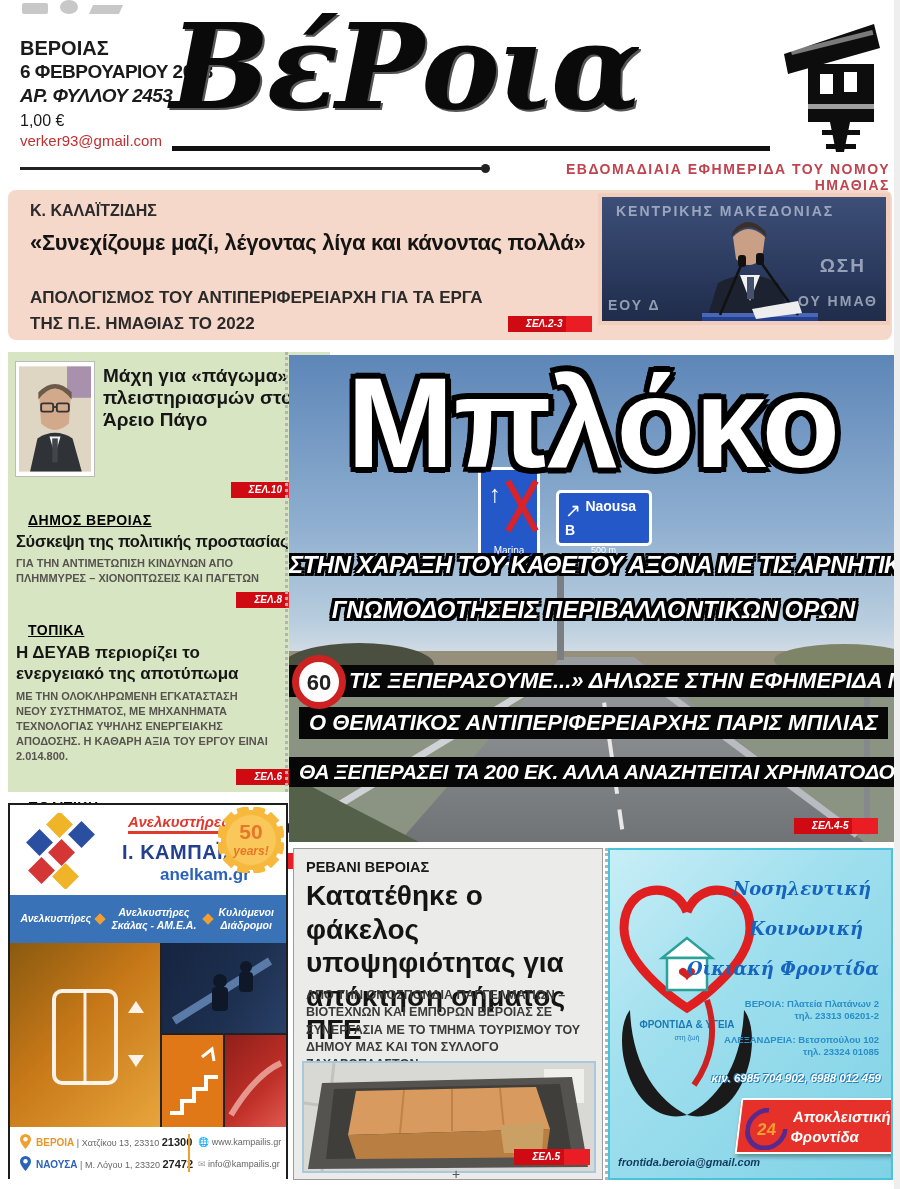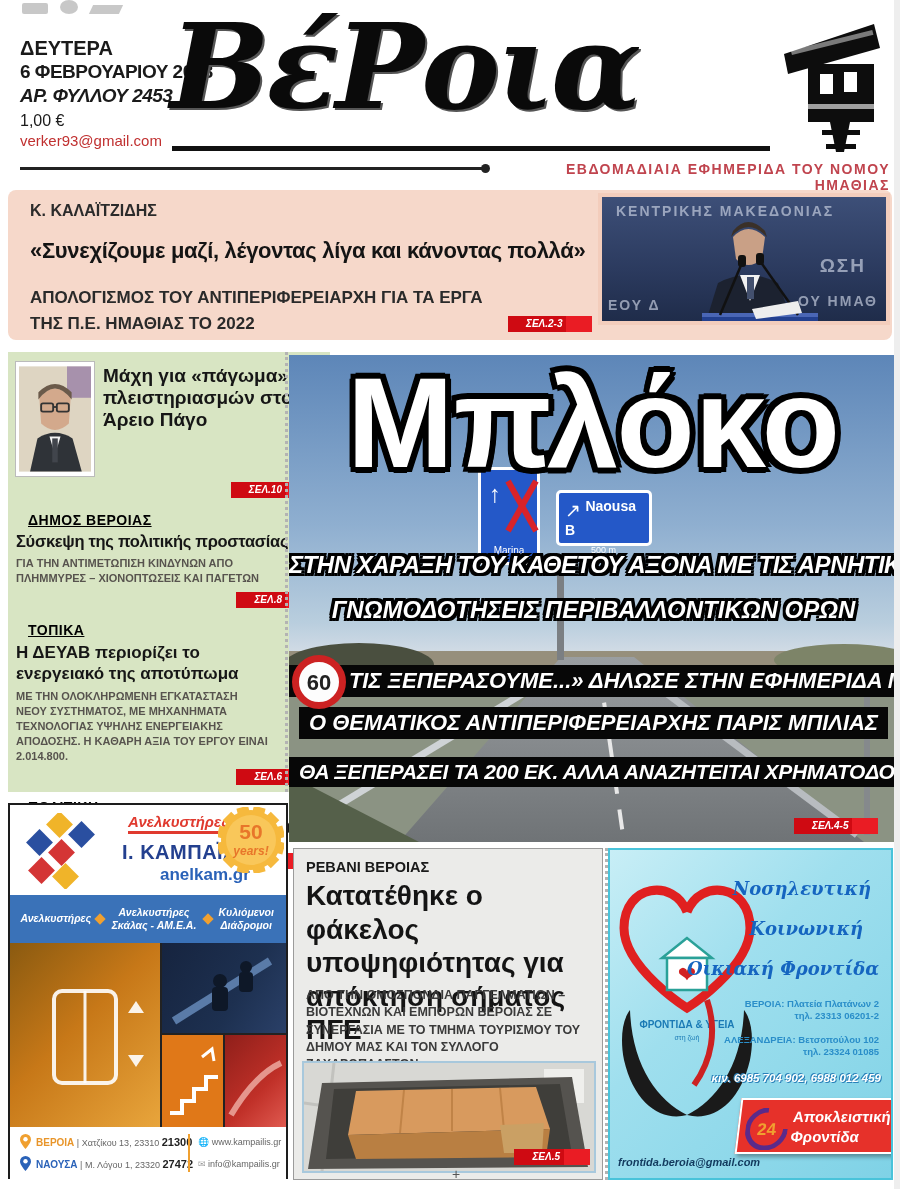--- a/index.html
+++ b/index.html
@@ -59,21 +59,21 @@
 
 <div id="page">
 
   <div class="abs logos" style="left:22px;top:0;height:14px;">
     <span style="width:26px;height:11px;border-radius:2px;"></span>
     <span style="width:18px;height:14px;border-radius:50%;margin-left:8px;"></span>
     <span style="width:30px;height:9px;margin-left:8px;transform:skewX(-25deg);"></span>
   </div>
 
   <div class="abs dateblock" style="left:20px;top:36px;">
-    <div class="b" style="font-size:20px;">ΔΕΥΤΕΡΑ</div>
+    <div class="b" style="font-size:20px;">ΒΕΡΟΙΑΣ</div>
     <div class="b" style="font-size:19px;letter-spacing:-0.5px;">6 ΦΕΒΡΟΥΑΡΙΟΥ 2023</div>
     <div class="b" style="font-size:19px;letter-spacing:-0.5px;font-style:italic;">ΑΡ. ΦΥΛΛΟΥ 2453</div>
     <div style="font-size:16px;margin-top:4px;">1,00 €</div>
     <div style="font-size:15px;color:#c03030;margin-top:2px;">verker93@gmail.com</div>
   </div>
 
   <div class="abs masthead" style="left:170px;top:8px;">ΒέΡοια</div>
   <div class="abs mast-rule" style="left:172px;top:146px;width:598px;height:5px;"></div>
 
   <svg class="abs" style="left:778px;top:20px;" width="104" height="134" viewBox="0 0 104 134">
@@ -89,21 +89,21 @@
       <rect x="44" y="110" width="38" height="5"></rect>
       <rect x="48" y="124" width="30" height="5"></rect>
     </g>
   </svg>
 
   <div class="abs dotline" style="left:20px;top:167px;width:462px;"></div>
   <div class="abs tagline" style="left:495px;top:161px;width:395px;">ΕΒΔΟΜΑΔΙΑΙΑ ΕΦΗΜΕΡΙΔΑ ΤΟΥ ΝΟΜΟΥ ΗΜΑΘΙΑΣ</div>
 
   <div class="abs pinkbanner" style="left:8px;top:190px;width:884px;height:150px;">
     <div class="abs b" style="left:22px;top:12px;font-size:16px;color:#2b2b2b;">Κ. ΚΑΛΑΪΤΖΙΔΗΣ</div>
-    <div class="abs b nowrap" style="left:22px;top:40px;font-size:22px;letter-spacing:-0.3px;color:#141414;margin-top:8px;">«Συνεχίζουμε μαζί, λέγοντας λίγα και κάνοντας πολλά»</div>
+    <div class="abs b nowrap" style="left:22px;top:40px;font-size:22px;letter-spacing:-0.3px;color:#141414;">«Συνεχίζουμε μαζί, λέγοντας λίγα και κάνοντας πολλά»</div>
     <div class="abs b" style="left:22px;top:98px;font-size:17px;color:#2a2a2a;">ΑΠΟΛΟΓΙΣΜΟΣ ΤΟΥ ΑΝΤΙΠΕΡΙΦΕΡΕΙΑΡΧΗ ΓΙΑ ΤΑ ΕΡΓΑ</div>
     <div class="abs b" style="left:22px;top:124px;font-size:17px;color:#2a2a2a;">ΤΗΣ Π.Ε. ΗΜΑΘΙΑΣ ΤΟ 2022</div>
     <span class="abs badge" style="left:500px;top:126px;">ΣΕΛ.2-3</span>
 
     <div class="abs banner-photo" style="left:590px;top:3px;width:292px;height:132px;">
       <div class="ghost" style="left:14px;top:6px;font-size:14px;">ΚΕΝΤΡΙΚΗΣ ΜΑΚΕΔΟΝΙΑΣ</div>
       <div class="ghost" style="right:20px;top:58px;font-size:19px;">ΩΣΗ</div>
       <div class="ghost" style="left:6px;top:100px;font-size:14px;">ΕΟΥ Δ</div>
       <div class="ghost" style="right:8px;top:96px;font-size:14px;">ΟΥ ΗΜΑΘ</div>
       <svg width="292" height="144" viewBox="0 0 292 144" style="position:absolute;left:0;top:0;">

